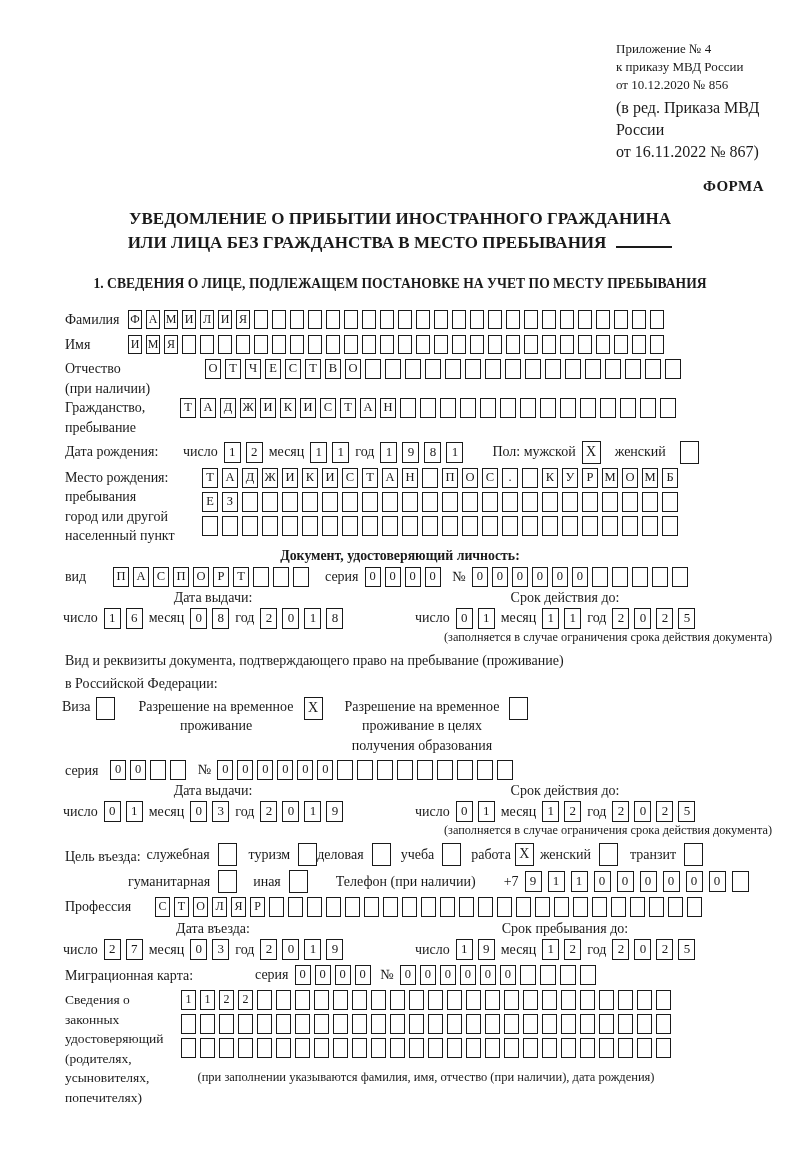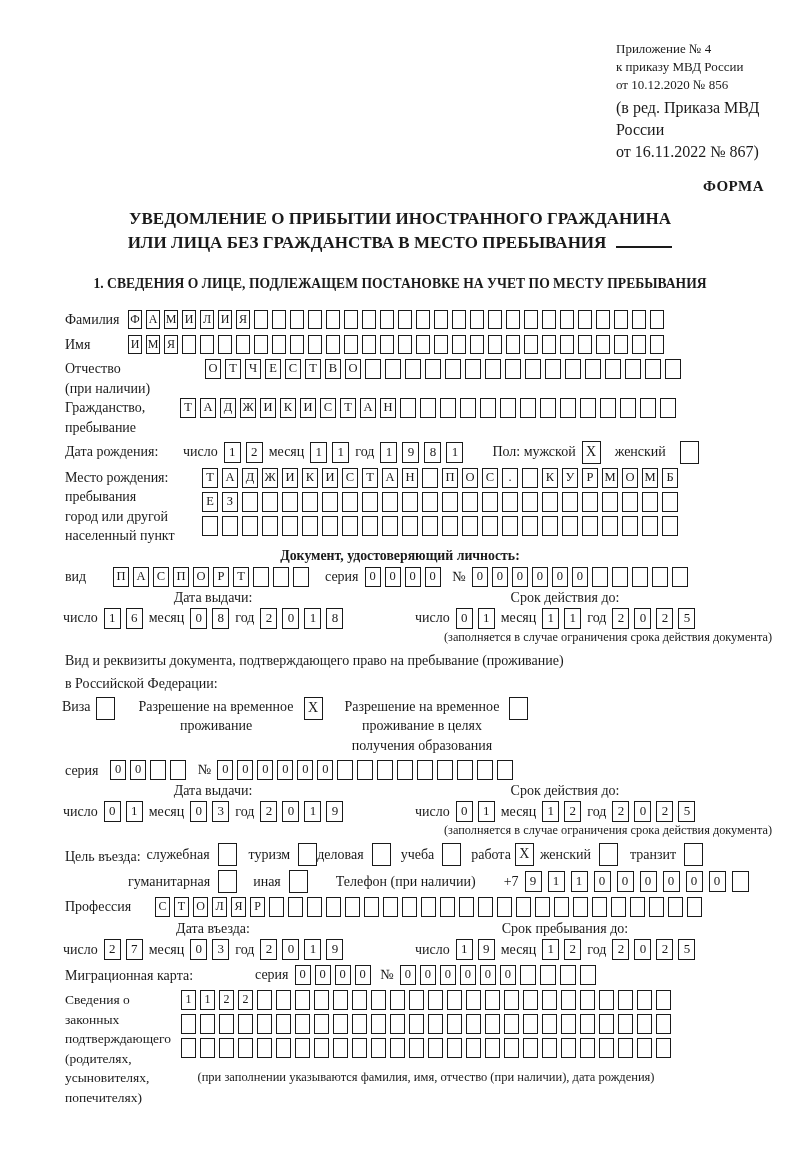--- a/index.html
+++ b/index.html
@@ -673,21 +673,21 @@
         <span class="cell"></span>
         <span class="cell"></span>
         <span class="cell"></span>
       </span>
   </div>
 
   <div class="reps">
     <span class="reps-label">
       <span class="sub">Сведения о</span>
       <span class="sub">законных</span>
-      <span class="sub">подтверждающего</span>
+      <span class="sub">удостоверяющий</span>
       <span class="sub">(родителях,</span>
       <span class="sub">усыновителях,</span>
       <span class="sub">попечителях)</span>
     </span>
     <span class="rowstack">
       <span class="boxrow w15">
           <span class="cell">1</span>
           <span class="cell">1</span>
           <span class="cell">2</span>
           <span class="cell">2</span>

